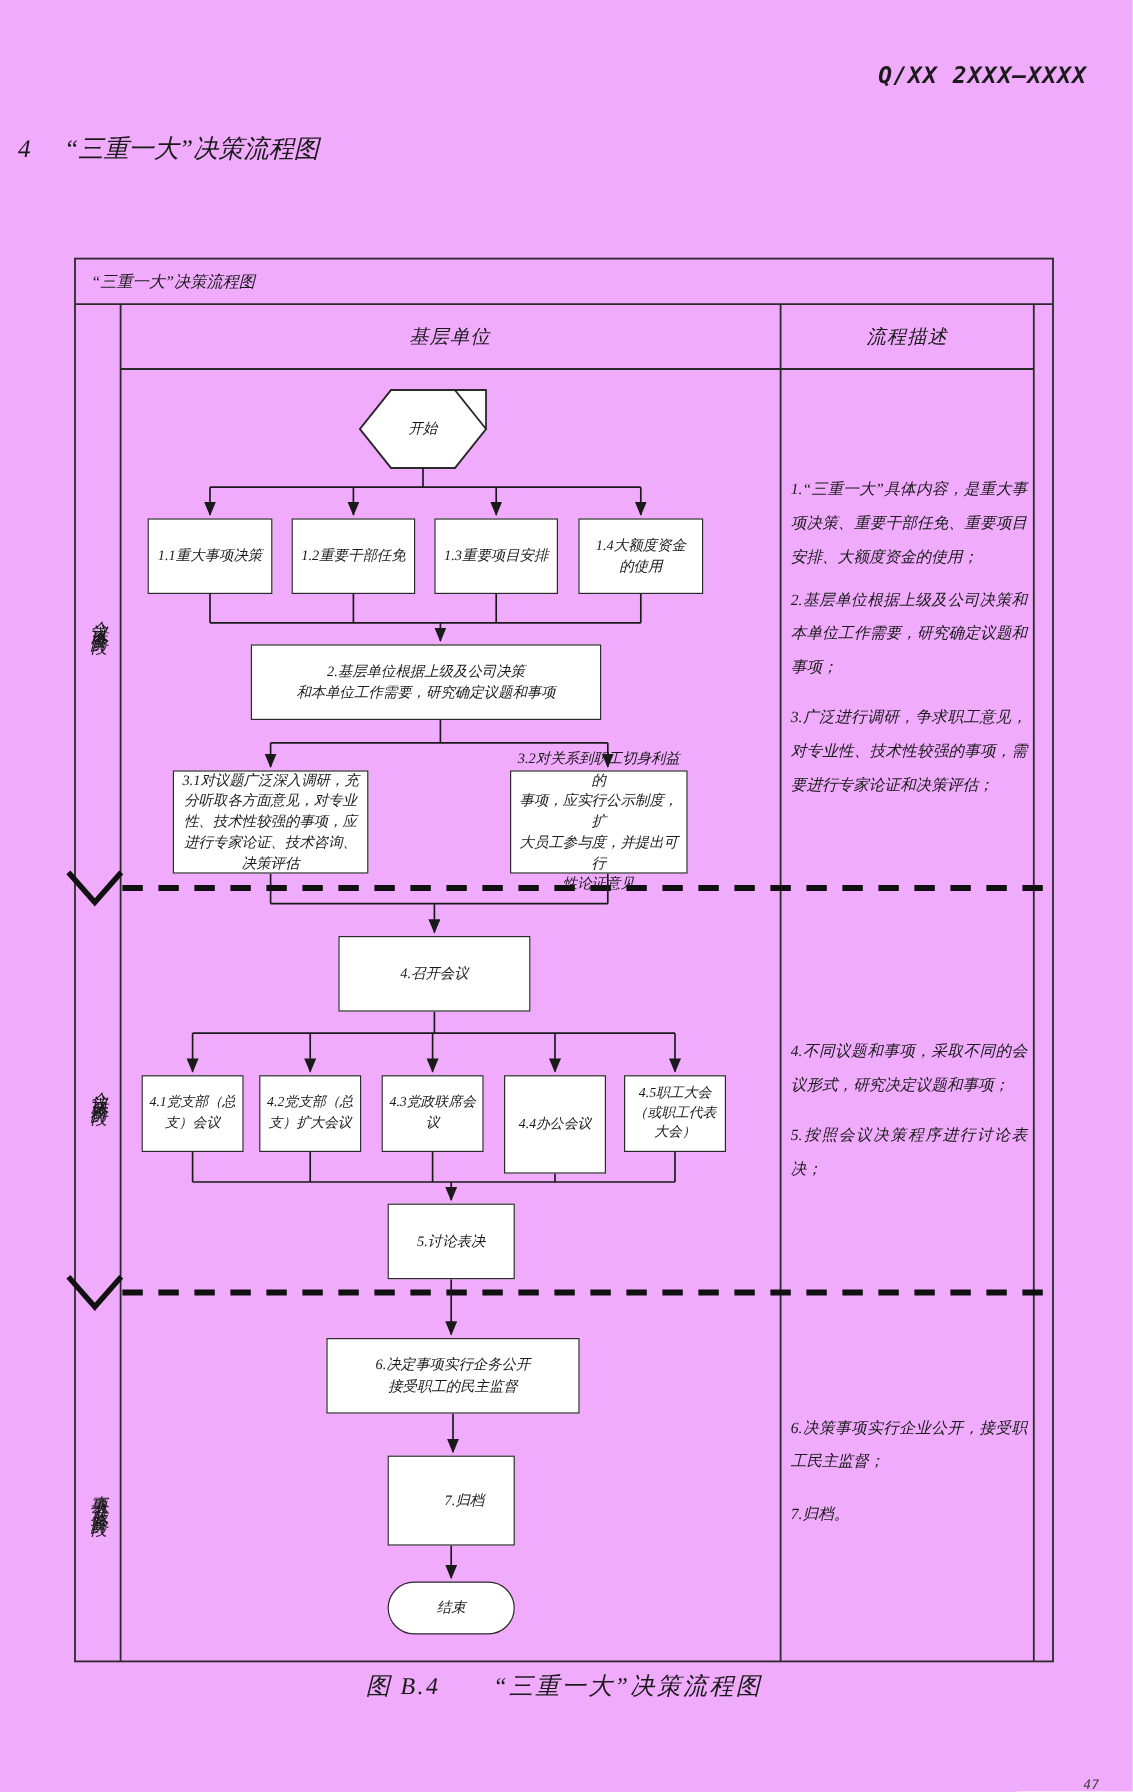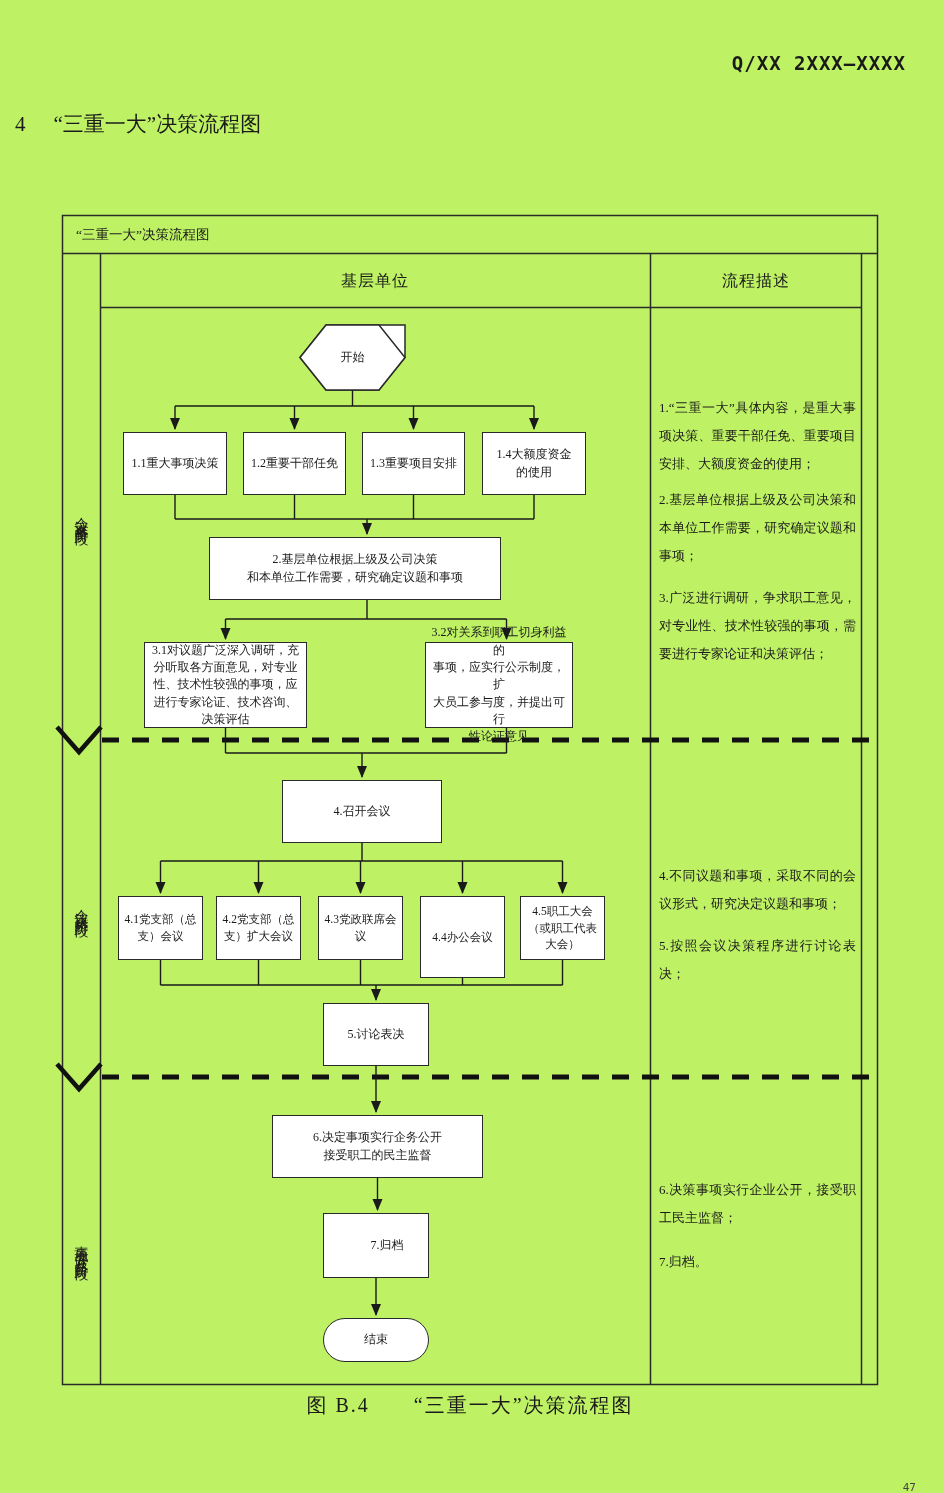--- a/index.html
+++ b/index.html
@@ -1,18 +1,18 @@
 <!DOCTYPE html>
 <html><head>
 <meta charset="utf-8">
 <style>
   html,body{margin:0;padding:0;background:#ffffff;}
   .page{
-    position:relative;width:944px;height:1493px;background:#bef264;
-    font-family:"Liberation Serif", serif;color:#1a1a1a;overflow:hidden;
+    position:relative;width:944px;height:1493px;background:#f0abfc;
+    font-family:"Liberation Serif", serif;color:#1a1a1a;overflow:hidden;font-style:italic;
   }
   .doc-code{
     position:absolute;top:52px;right:38px;
     font-family:"DejaVu Sans Mono", monospace;font-weight:bold;font-size:19px;letter-spacing:1px;
   }
   .heading{position:absolute;top:110px;left:15px;font-size:21px;}
   .heading .num{margin-right:28px;}
   .chart-title{position:absolute;left:76px;top:226px;font-size:13.5px;}
   .col-header{
     position:absolute;display:flex;align-items:center;justify-content:center;
@@ -171,21 +171,21 @@
   <div class="node small" style="left:420px;top:896px;width:85px;height:82px;">4.4办公会议</div>
   <div class="node small" style="left:520px;top:896px;width:85px;height:64px;">4.5职工大会
 （或职工代表
 大会）</div>
 
   <div class="node" style="left:323px;top:1003px;width:106px;height:63px;">5.讨论表决</div>
 
   <div class="node" style="left:272px;top:1115px;width:211px;height:63px;">6.决定事项实行企务公开
 接受职工的民主监督</div>
 
-  <div class="node" style="left:323px;top:1213px;width:106px;height:65px;padding-left:24px;">7.归档</div>
+  <div class="node" style="left:323px;top:1213px;width:106px;height:75px;padding-left:24px;">7.归档</div>
 
   <div class="node stadium" style="left:323px;top:1318px;width:106px;height:44px;">结束</div>
 
   <div class="desc" style="top:394px;">1.“三重一大”具体内容，是重大事项决策、重要干部任免、重要项目安排、大额度资金的使用；</div>
   <div class="desc" style="top:486px;">2.基层单位根据上级及公司决策和本单位工作需要，研究确定议题和事项；</div>
   <div class="desc" style="top:584px;">3.广泛进行调研，争求职工意见，对专业性、技术性较强的事项，需要进行专家论证和决策评估；</div>
   <div class="desc" style="top:862px;">4.不同议题和事项，采取不同的会议形式，研究决定议题和事项；</div>
   <div class="desc" style="top:932px;">5.按照会议决策程序进行讨论表决；</div>
   <div class="desc" style="top:1176px;">6.决策事项实行企业公开，接受职工民主监督；</div>
   <div class="desc" style="top:1248px;">7.归档。</div>

